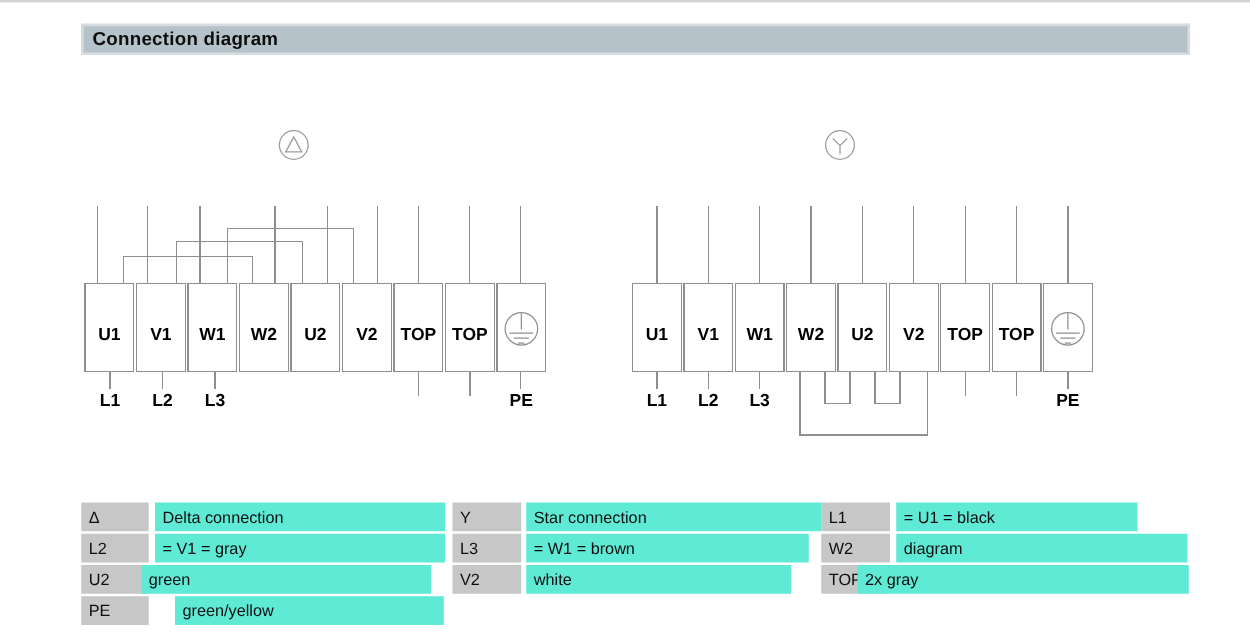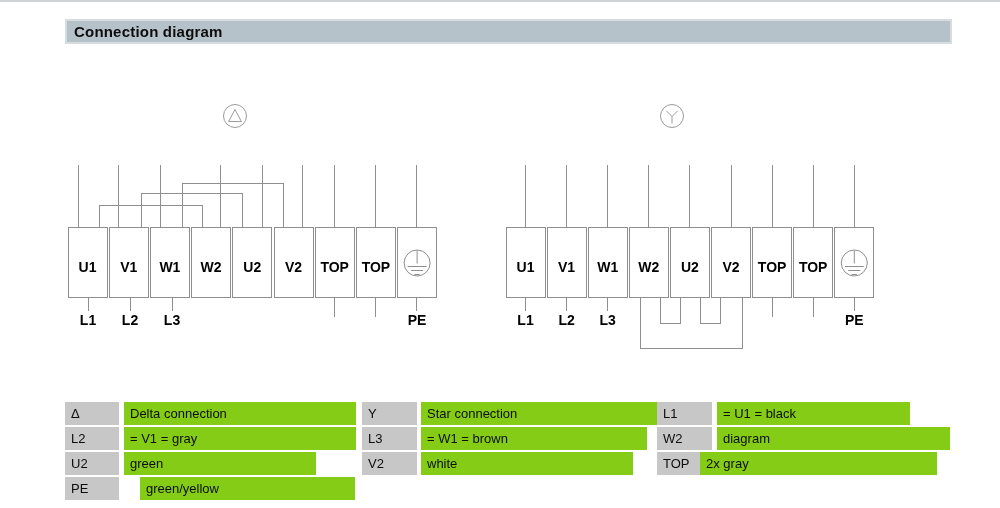--- a/index.html
+++ b/index.html
@@ -25,21 +25,21 @@
   .p-label{font-size:14px;font-weight:bold;fill:#000;}
   .wire{stroke:#8f8f8f;stroke-width:1;fill:none;}
   .cell{fill:#ffffff;stroke:#8f8f8f;stroke-width:1;}
   .sym{stroke:#9b9b9b;stroke-width:1;fill:none;}
   .legend{position:absolute;left:0;top:0;}
   .lg{
     position:absolute;height:23px;line-height:23px;font-size:13px;
     white-space:nowrap;overflow:hidden;color:#0d0d0d;
   }
   .lg.key{background:#c7c7c7;padding-left:6px;box-sizing:border-box;}
-  .lg.val{background:#84cc16;padding-left:6px;box-sizing:border-box;}
+  .lg.val{background:#5eead4;padding-left:6px;box-sizing:border-box;}
 </style>
 </head>
 <body>
 
 <div class="page">
 
   <div class="top-rule"></div>
 
   <div class="header-bar">
     <span>Connection diagram</span>
@@ -179,32 +179,32 @@
     </svg>
   </div>
 
   <div class="legend">
 
     <div class="lg key" style="left:65px;top:402px;width:54px">Δ</div>
     <div class="lg val" style="left:124px;top:402px;width:232px">Delta connection</div>
     <div class="lg key" style="left:65px;top:427px;width:54px">L2</div>
     <div class="lg val" style="left:124px;top:427px;width:232px">= V1 = gray</div>
     <div class="lg key" style="left:65px;top:452px;width:54px">U2</div>
-    <div class="lg val" style="left:124px;top:452px;width:192px">green</div>
+    <div class="lg val" style="left:113px;top:452px;width:232px">green</div>
     <div class="lg key" style="left:65px;top:477px;width:54px">PE</div>
     <div class="lg val" style="left:140px;top:477px;width:215px">green/yellow</div>
 
     <div class="lg key" style="left:362px;top:402px;width:55px">Y</div>
     <div class="lg val" style="left:421px;top:402px;width:236px">Star connection</div>
     <div class="lg key" style="left:362px;top:427px;width:55px">L3</div>
     <div class="lg val" style="left:421px;top:427px;width:226px">= W1 = brown</div>
     <div class="lg key" style="left:362px;top:452px;width:55px">V2</div>
     <div class="lg val" style="left:421px;top:452px;width:212px">white</div>
 
     <div class="lg key" style="left:657px;top:402px;width:55px">L1</div>
     <div class="lg val" style="left:717px;top:402px;width:193px">= U1 = black</div>
     <div class="lg key" style="left:657px;top:427px;width:55px">W2</div>
     <div class="lg val" style="left:717px;top:427px;width:233px">diagram</div>
     <div class="lg key" style="left:657px;top:452px;width:55px">TOP</div>
-    <div class="lg val" style="left:700px;top:452px;width:237px">2x gray</div>
+    <div class="lg val" style="left:686px;top:452px;width:265px">2x gray</div>
   </div>
 
 </div>
 
 </body></html>

